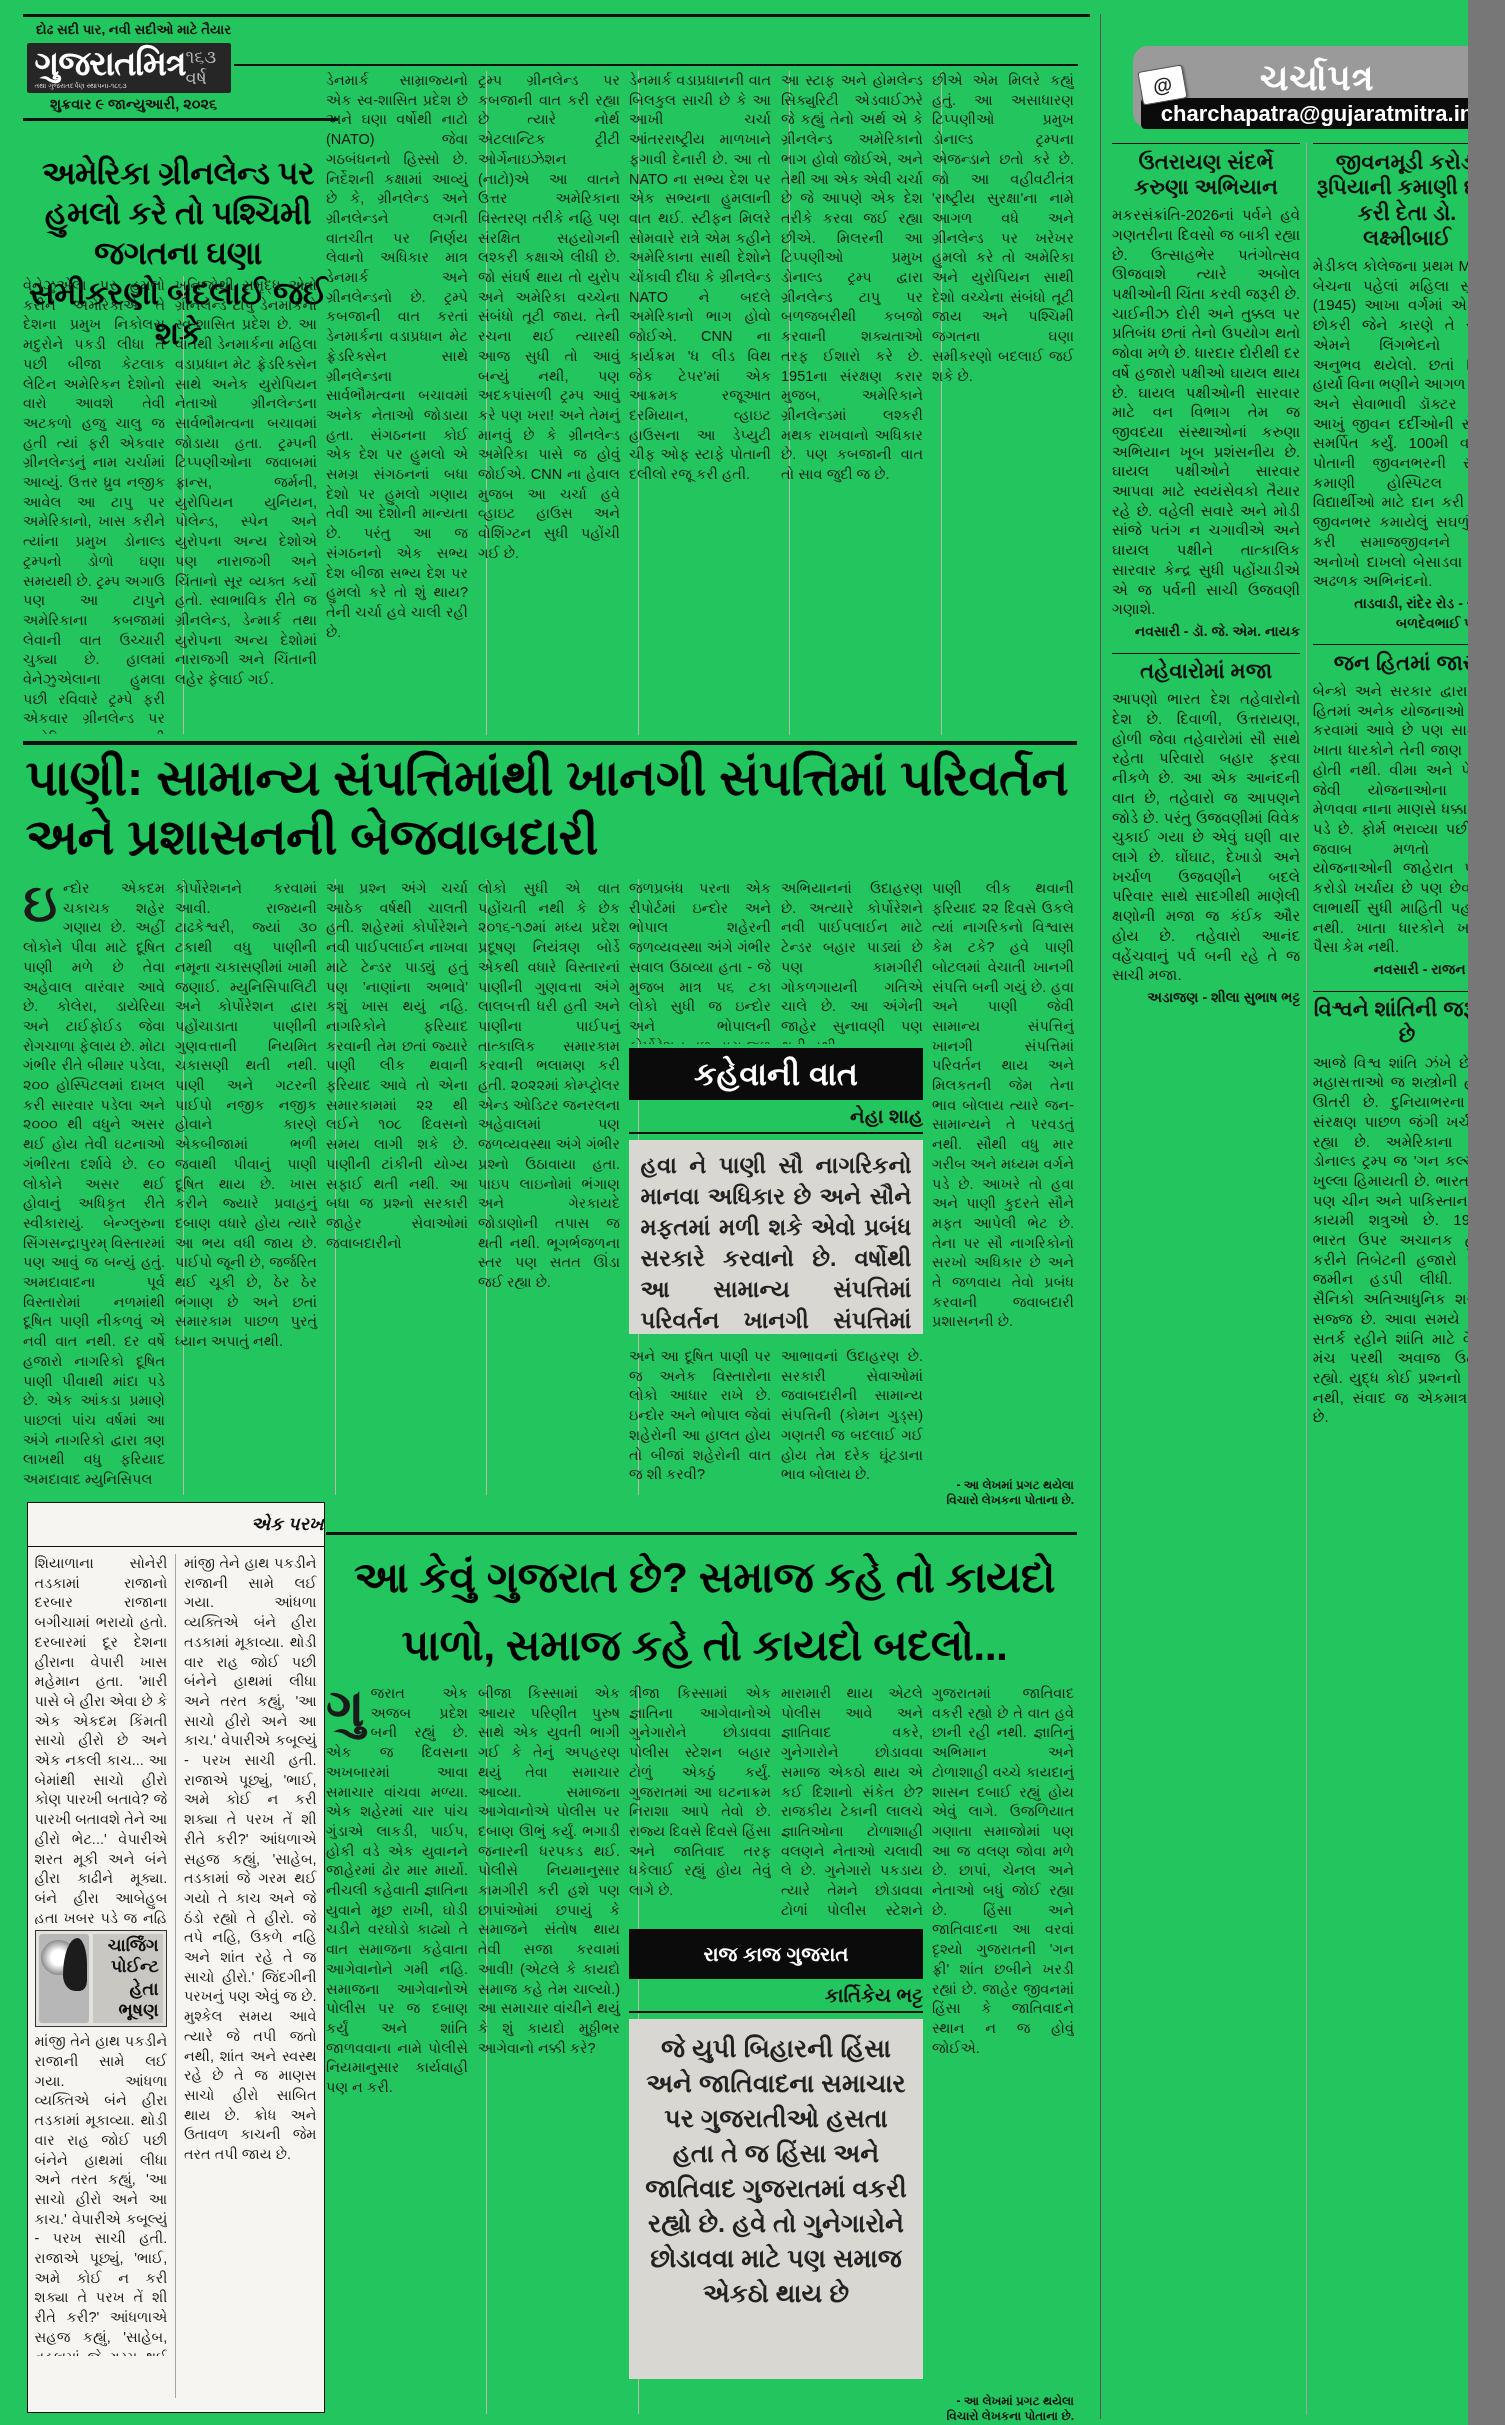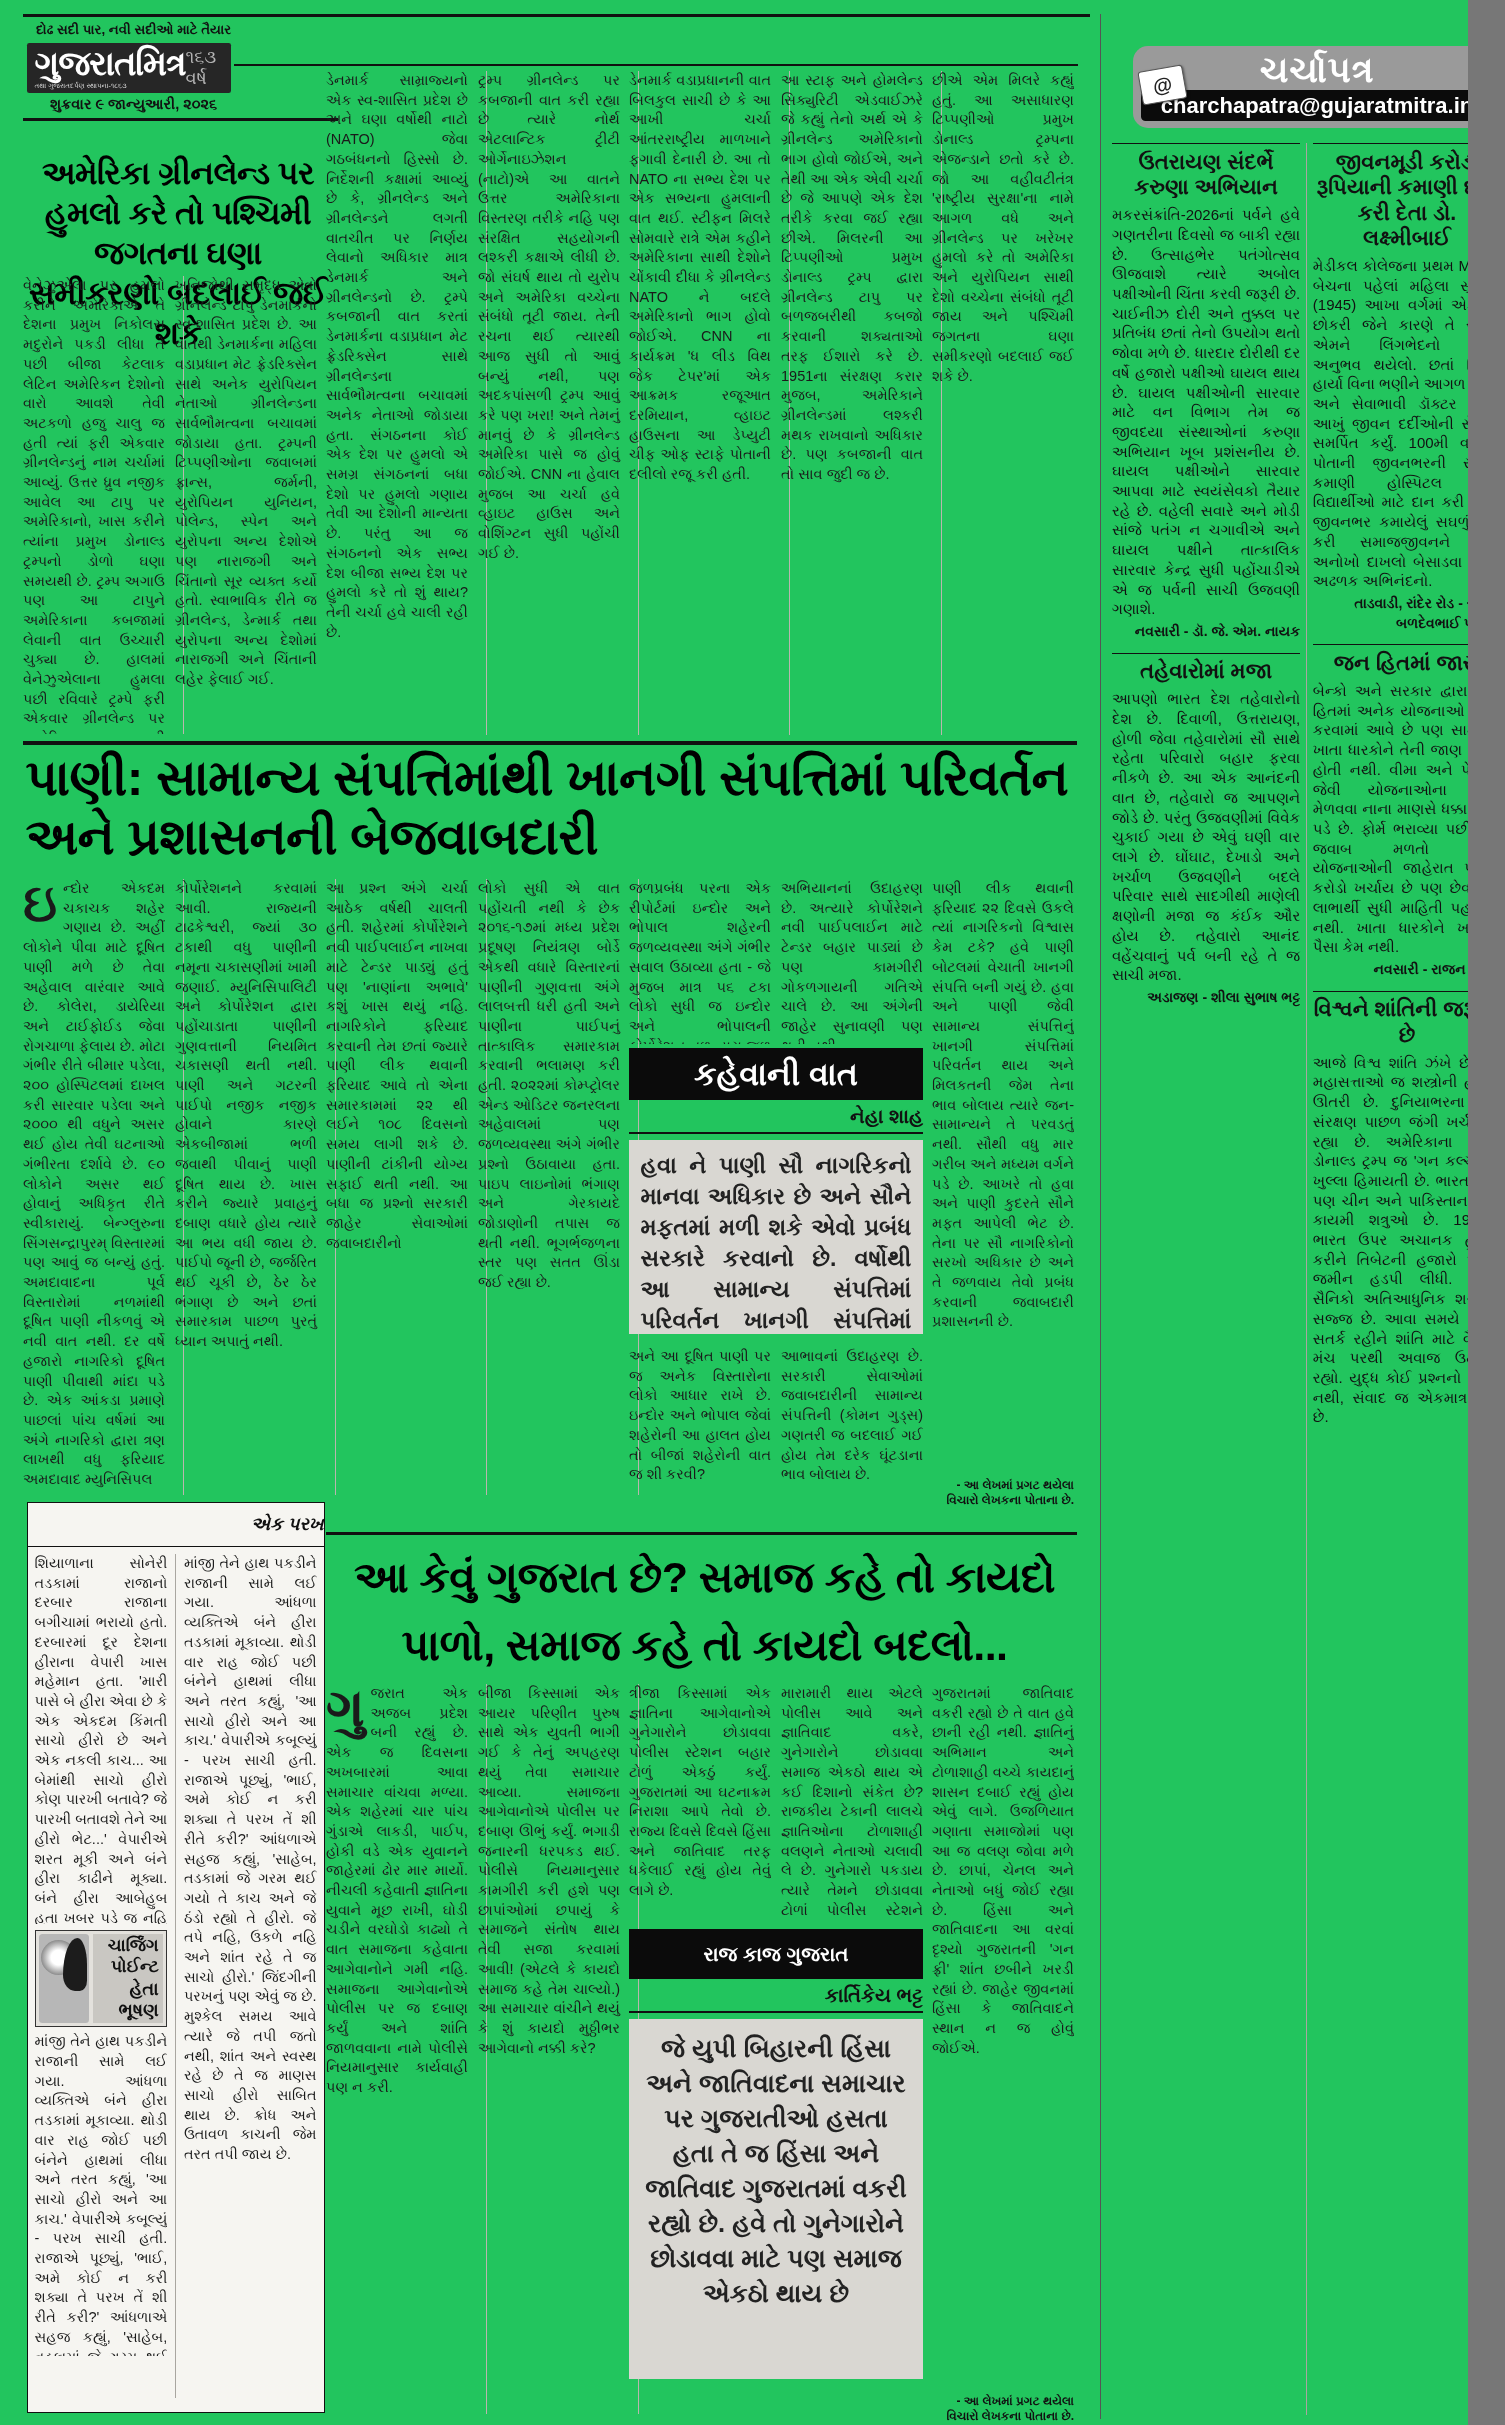--- a/index.html
+++ b/index.html
@@ -131,21 +131,21 @@
   <div class="abs" style="left:629px;top:1929px;width:294px;">
     <div class="banner" style="font-size:20px;line-height:50px;height:50px;">રાજ કાજ ગુજરાત</div>
     <div class="byline" style="font-size:19.7px;line-height:32px;">કાર્તિકેય ભટ્ટ</div>
     <div class="quotebox" style="margin-top:5.8px;padding:12.7px 12.7px;font-size:25.4px;line-height:35px;height:335px;overflow:hidden;text-align:center;">જે યુપી બિહારની હિંસા અને જાતિવાદના સમાચાર પર ગુજરાતીઓ હસતા હતા તે જ હિંસા અને જાતિવાદ ગુજરાતમાં વકરી રહ્યો છે. હવે તો ગુનેગારોને છોડાવવા માટે પણ સમાજ એકઠો થાય છે</div>
   </div>
 
   <div class="abs body-txt colw" style="left:932px;top:1684px;height:705px;">ગુજરાતમાં જાતિવાદ વકરી રહ્યો છે તે વાત હવે છાની રહી નથી. જ્ઞાતિનું અભિમાન અને ટોળાશાહી વચ્ચે કાયદાનું શાસન દબાઈ રહ્યું હોય એવું લાગે. ઉજળિયાત ગણાતા સમાજોમાં પણ આ જ વલણ જોવા મળે છે. છાપાં, ચેનલ અને નેતાઓ બધું જોઈ રહ્યા છે. હિંસા અને જાતિવાદના આ વરવાં દૃશ્યો ગુજરાતની 'ગન ફ્રી' શાંત છબીને ખરડી રહ્યાં છે. જાહેર જીવનમાં હિંસા કે જાતિવાદને સ્થાન ન જ હોવું જોઈએ.</div>
   <div class="abs footnote" style="left:932px;top:2394px;width:142px;">- આ લેખમાં પ્રગટ થયેલા વિચારો લેખકના પોતાના છે.</div>
 
   <div class="abs charcha-head" style="left:1133px;top:46px;width:368px;height:82px;">
-    <div class="charcha-title" style="margin-top:4px;">ચર્ચાપત્ર</div>
+    <div class="charcha-title" style="margin-top:12px;">ચર્ચાપત્ર</div>
     <div class="charcha-mailbar" style="margin:0 8px;">charchapatra@gujaratmitra.in</div>
   </div>
   <div class="at-icon" style="left:1140px;top:68px;">@</div>
 
   <div class="abs letters" style="left:1112px;top:143px;width:389px;height:2272px;">
 
     <div class="letter">
       <div class="letter-h">ઉતરાયણ સંદર્ભે કરુણા અભિયાન</div>
       <div>મકરસંક્રાંતિ-2026નાં પર્વને હવે ગણતરીના દિવસો જ બાકી રહ્યા છે. ઉત્સાહભેર પતંગોત્સવ ઊજવાશે ત્યારે અબોલ પક્ષીઓની ચિંતા કરવી જરૂરી છે. ચાઈનીઝ દોરી અને તુક્કલ પર પ્રતિબંધ છતાં તેનો ઉપયોગ થતો જોવા મળે છે. ધારદાર દોરીથી દર વર્ષે હજારો પક્ષીઓ ઘાયલ થાય છે. ઘાયલ પક્ષીઓની સારવાર માટે વન વિભાગ તેમ જ જીવદયા સંસ્થાઓનાં કરુણા અભિયાન ખૂબ પ્રશંસનીય છે. ઘાયલ પક્ષીઓને સારવાર આપવા માટે સ્વયંસેવકો તૈયાર રહે છે. વહેલી સવારે અને મોડી સાંજે પતંગ ન ચગાવીએ અને ઘાયલ પક્ષીને તાત્કાલિક સારવાર કેન્દ્ર સુધી પહોંચાડીએ એ જ પર્વની સાચી ઉજવણી ગણાશે.</div>
       <div class="letter-sig">નવસારી - ડૉ. જે. એમ. નાયક</div>

